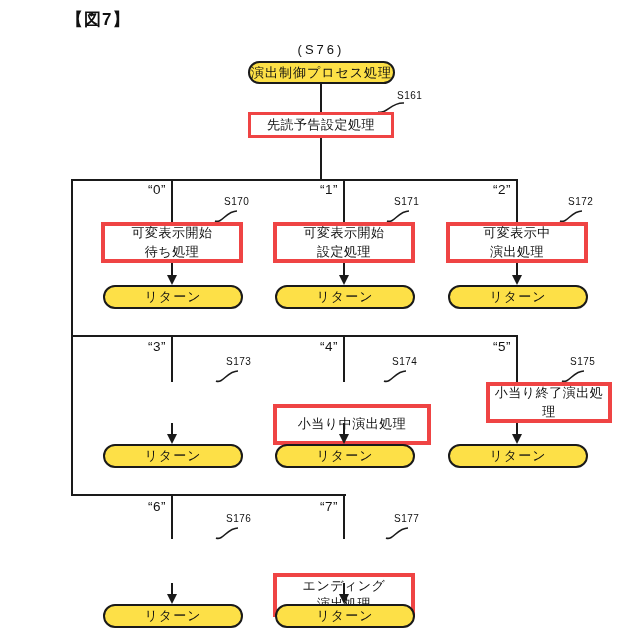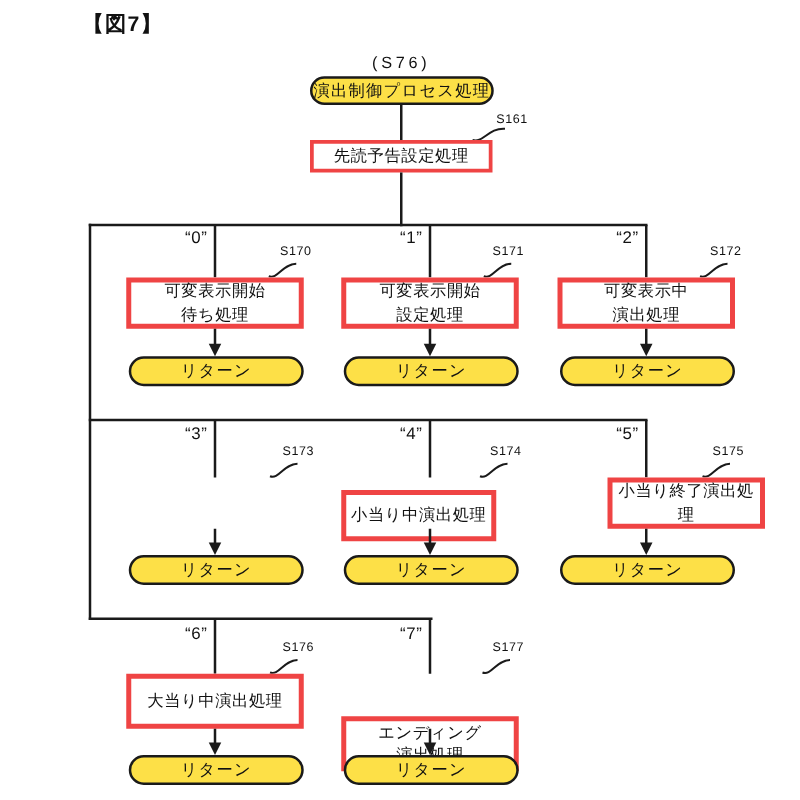--- a/index.html
+++ b/index.html
@@ -132,21 +132,21 @@
     </svg>
   <div class="abs step-id" style="left:392px;top:356px;">S174</div>
   <svg class="abs leader" style="left:382px;top:369px;" width="26" height="13" viewBox="0 0 26 13">
       <path d="M2 12 C9 15 13 2 24 2"></path>
     </svg>
   <div class="abs step-id" style="left:570px;top:356px;">S175</div>
   <svg class="abs leader" style="left:560px;top:369px;" width="26" height="13" viewBox="0 0 26 13">
       <path d="M2 12 C9 15 13 2 24 2"></path>
     </svg>
 
-  <div class="abs pbox" style="left:273px;top:392px;width:124px;height:41px;">
+  <div class="abs pbox" style="left:273px;top:404px;width:158px;height:41px;">
     <div>小当り中演出処理</div>
     <div></div>
   </div>
   <div class="abs pbox" style="left:446px;top:382px;width:126px;height:41px;margin-left:40px;">
     <div>小当り終了演出処理</div>
     <div></div>
   </div>
 
   <div class="abs line" style="left:171px;top:423px;width:2px;height:13px;"></div>
   <div class="abs ahead" style="left:167px;top:434px;"></div>
@@ -173,24 +173,20 @@
 
   <div class="abs step-id" style="left:226px;top:513px;">S176</div>
   <svg class="abs leader" style="left:214px;top:526px;" width="26" height="13" viewBox="0 0 26 13">
       <path d="M2 12 C9 15 13 2 24 2"></path>
     </svg>
   <div class="abs step-id" style="left:394px;top:513px;">S177</div>
   <svg class="abs leader" style="left:384px;top:526px;" width="26" height="13" viewBox="0 0 26 13">
       <path d="M2 12 C9 15 13 2 24 2"></path>
     </svg>
 
-  <div class="abs pbox" style="left:101px;top:539px;width:142px;height:44px;">
-    <div>大当り中演出処理</div>
-    <div></div>
-  </div>
   <div class="abs pbox" style="left:273px;top:539px;width:142px;height:44px;margin-top:34px;">
     <div>エンディング</div>
     <div>演出処理</div>
   </div>
 
   <div class="abs line" style="left:171px;top:583px;width:2px;height:13px;"></div>
   <div class="abs ahead" style="left:167px;top:594px;"></div>
   <div class="abs line" style="left:343px;top:583px;width:2px;height:13px;"></div>
   <div class="abs ahead" style="left:339px;top:594px;"></div>
 

